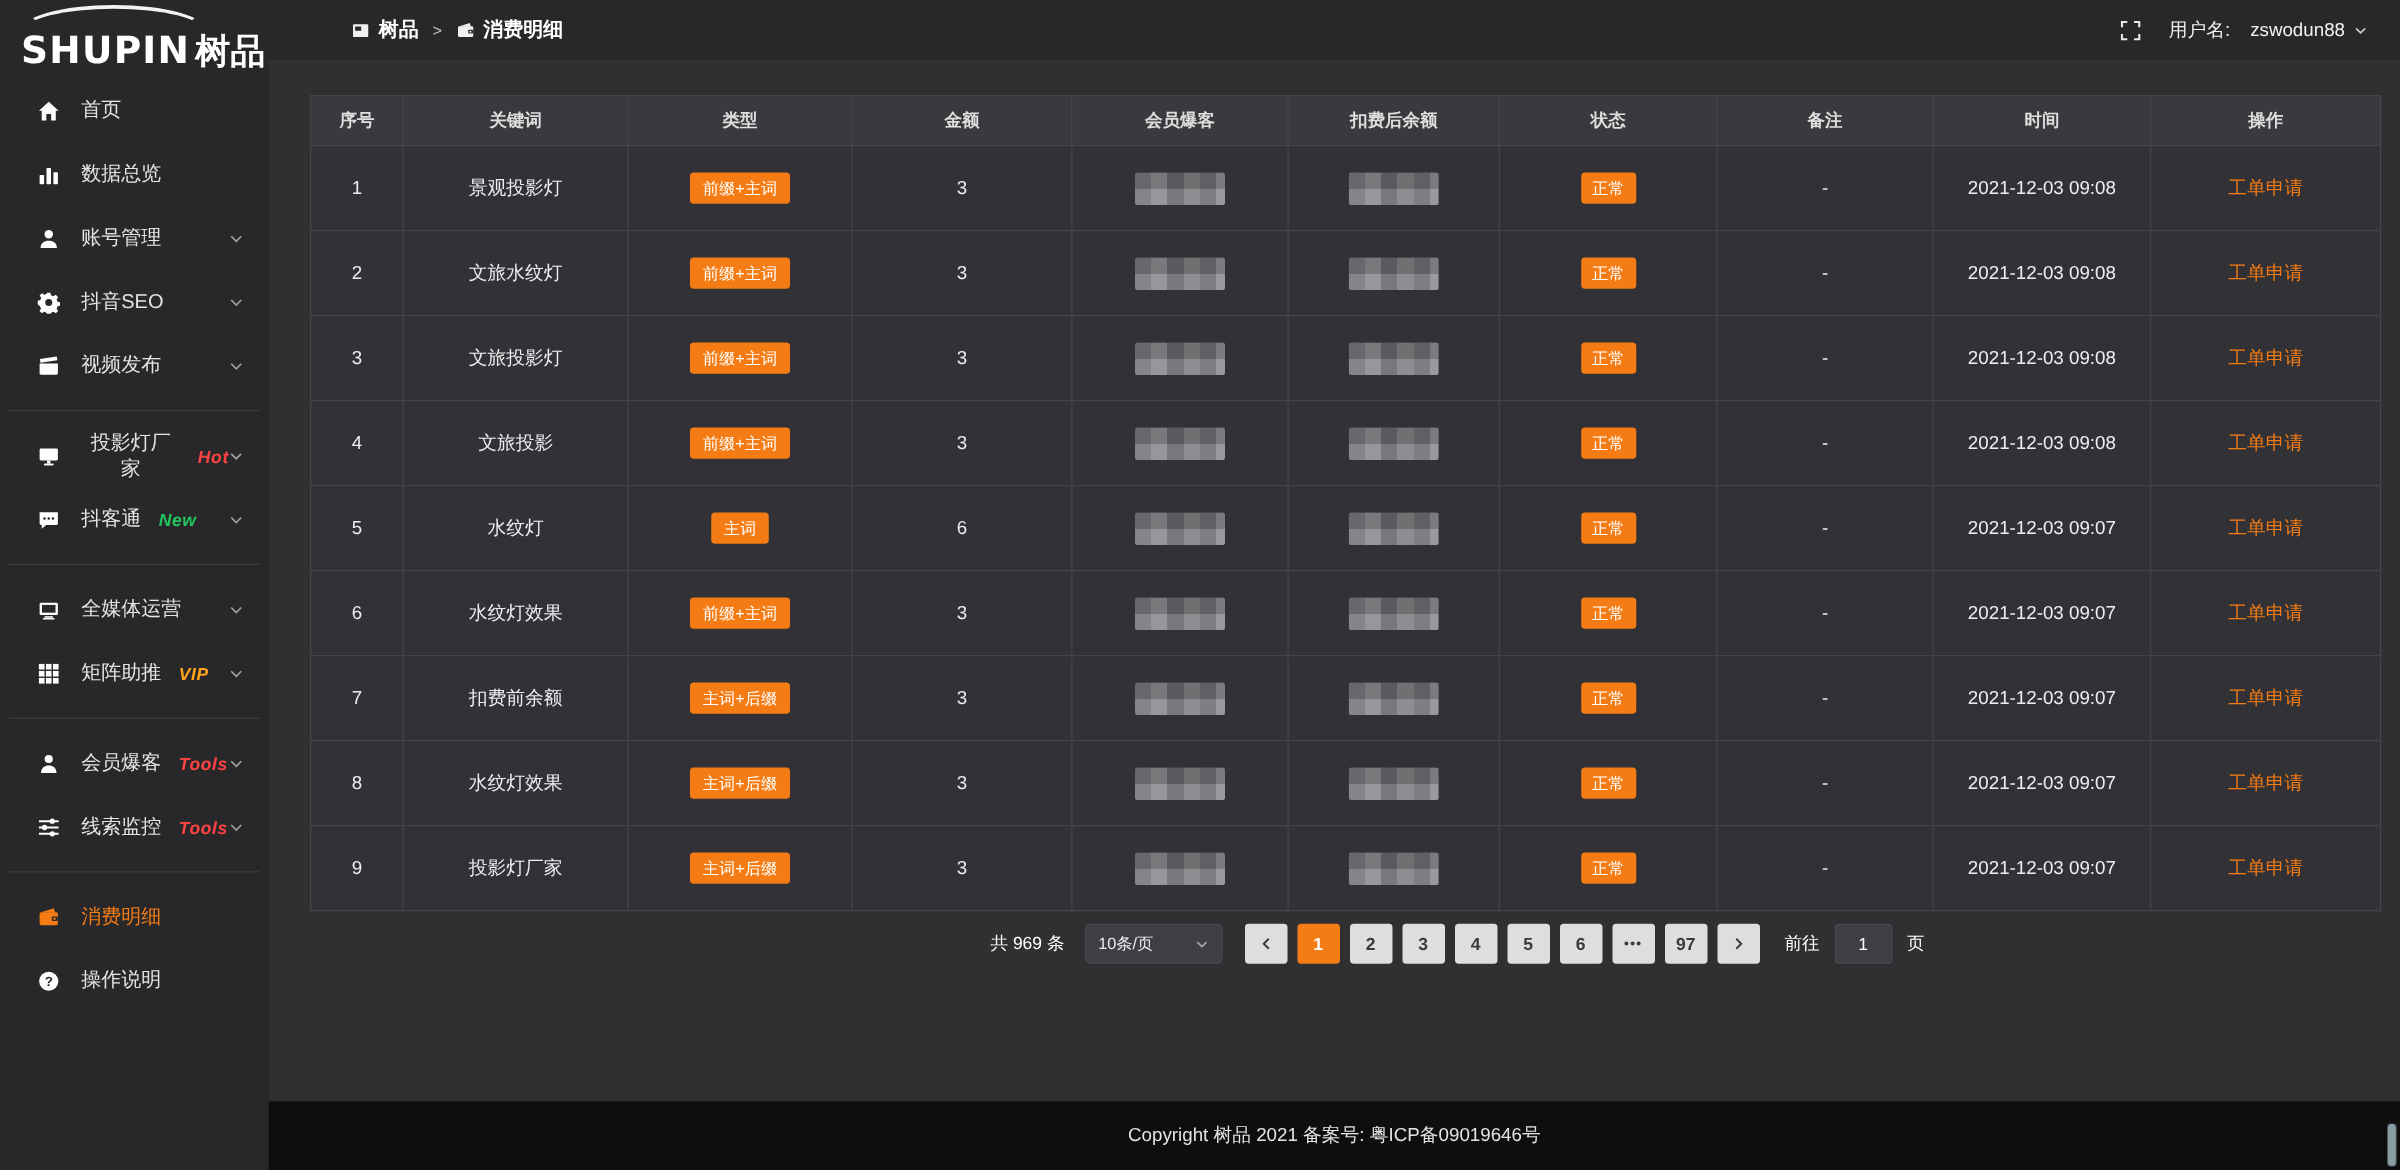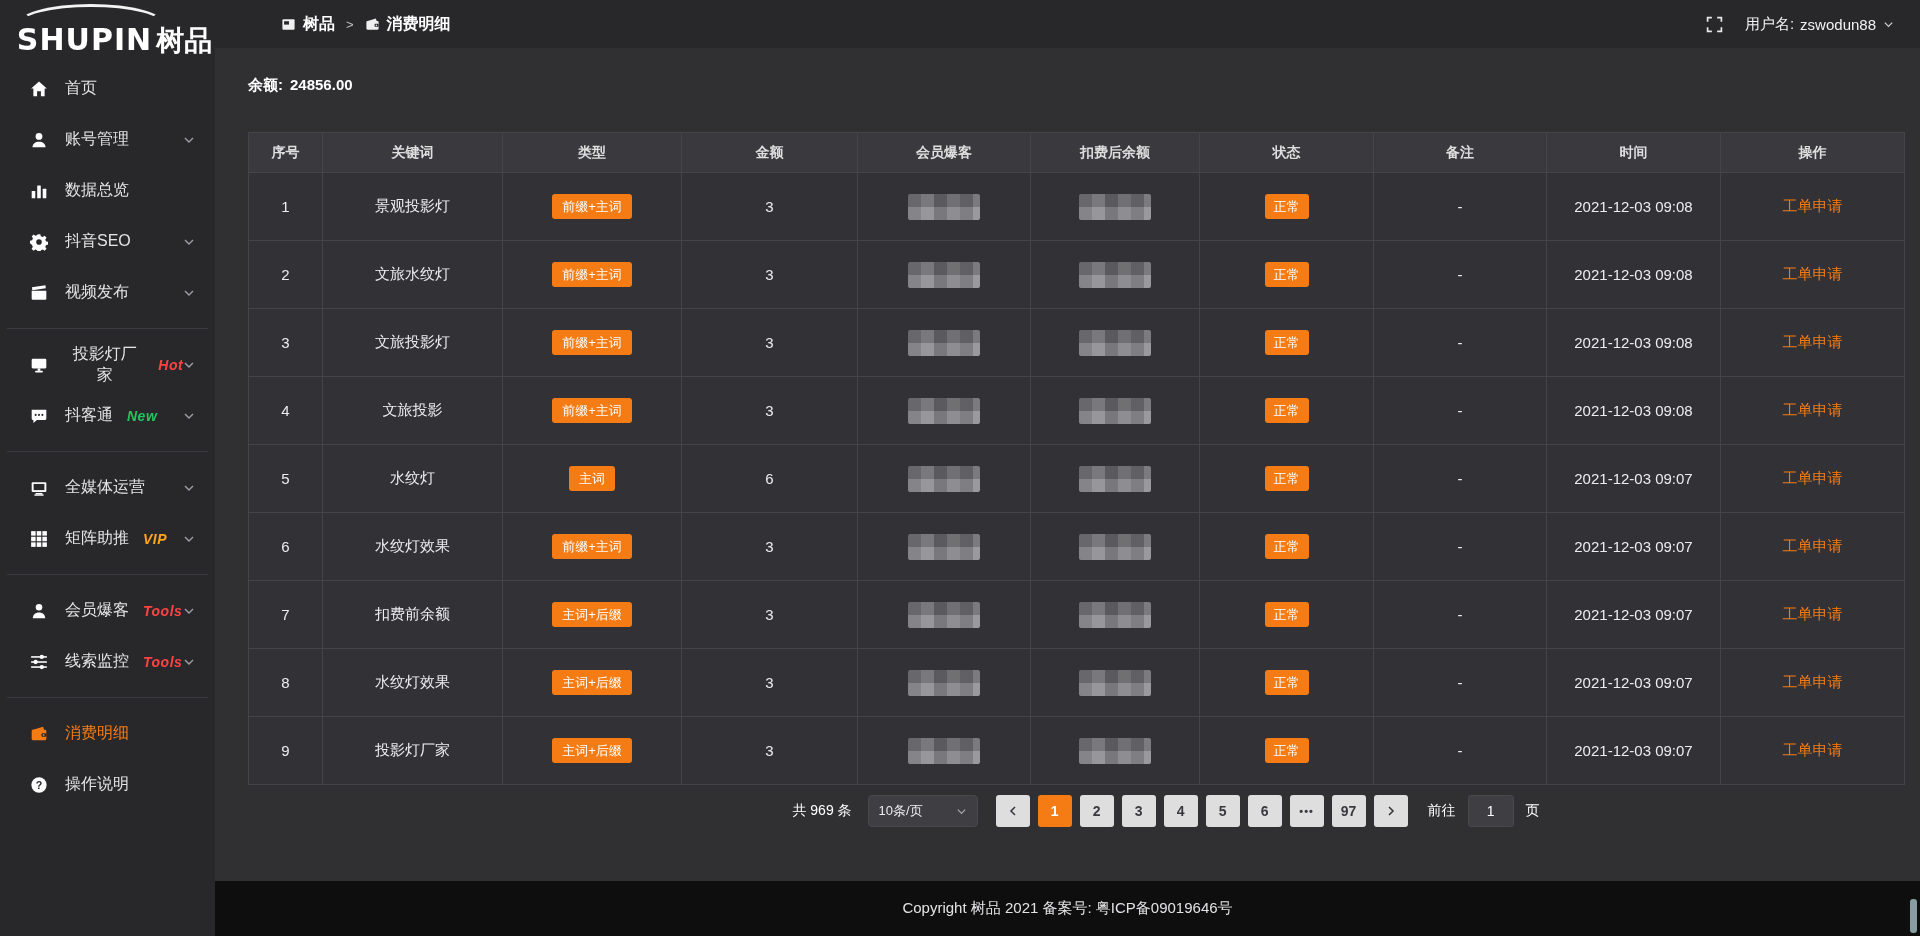--- a/index.html
+++ b/index.html
@@ -30,21 +30,21 @@
   .topbar { height:48px; background:#28282b; display:flex; align-items:center;
             padding:0 26px 0 66px; color:#fff; flex-shrink:0; }
   .breadcrumb { display:flex; align-items:center; gap:9px; font-size:16px; font-weight:bold; }
   .crumb { display:flex; align-items:center; gap:7px; cursor:pointer; }
   .crumb-icon { width:15px; height:15px; color:#f0f0f0; }
   .crumb-icon svg { width:100%; height:100%; display:block; }
   .crumb-sep { color:#c0c0c4; font-size:13px; font-weight:normal; padding:0 2px; }
   .user-area { margin-left:auto; display:flex; align-items:center; font-size:15px; color:#f2f2f4; }
   .fs-icon { width:17px; height:17px; color:#e8e8ea; margin-right:22px; cursor:pointer; }
   .fs-icon svg { width:100%; height:100%; display:block; }
-  .user-label { margin-right:6px; }
+  .user-label { margin-right:16px; }
   .user-chevron { width:11px; height:11px; color:#cfcfd3; margin-left:7px; }
   .user-chevron svg { width:100%; height:100%; display:block; }
 
   
   .main { flex:1; padding:28px 0 0 33px; position:relative; }
   .balance { font-size:15px; font-weight:bold; color:#fff; margin-bottom:37px; }
   .balance-value { margin-left:7px; }
 
   table.data-table { width:1656px; border-collapse:collapse; table-layout:fixed; }
   .data-table th { height:40px; background:#3a3a3e; border:1px solid #454549;
@@ -101,40 +101,40 @@
           <span class="mi-icon">
             <svg viewBox="0 0 16 16">
               <path d="M8 1.3 15 7.6h-2v6.9H9.7V10H6.3v4.5H3V7.6H1z" fill="currentColor"></path>
             </svg>
           </span>
           <span class="mi-label">首页</span>
         </div>
         <div class="menu-item">
           <span class="mi-icon">
             <svg viewBox="0 0 16 16" fill="currentColor">
-              <circle cx="8" cy="4.8" r="3"></circle>
-              <path d="M2.2 14.5c0-3.2 2.6-5 5.8-5s5.8 1.8 5.8 5z"></path>
-            </svg>
-          </span>
-          <span class="mi-label">账号管理</span>
-          <span class="mi-chevron">
-            <svg viewBox="0 0 12 12">
-              <path d="M2 4l4 4 4-4" fill="none" stroke="currentColor" stroke-width="1.4"></path>
-            </svg>
-          </span>
-        </div>
-        <div class="menu-item">
-          <span class="mi-icon">
-            <svg viewBox="0 0 16 16" fill="currentColor">
               <rect x="1.5" y="8" width="3.2" height="6.5" rx=".5"></rect>
               <rect x="6.4" y="3" width="3.2" height="11.5" rx=".5"></rect>
               <rect x="11.3" y="6" width="3.2" height="8.5" rx=".5"></rect>
             </svg>
           </span>
           <span class="mi-label">数据总览</span>
+        </div>
+        <div class="menu-item">
+          <span class="mi-icon">
+            <svg viewBox="0 0 16 16" fill="currentColor">
+              <circle cx="8" cy="4.8" r="3"></circle>
+              <path d="M2.2 14.5c0-3.2 2.6-5 5.8-5s5.8 1.8 5.8 5z"></path>
+            </svg>
+          </span>
+          <span class="mi-label">账号管理</span>
+          <span class="mi-chevron">
+            <svg viewBox="0 0 12 12">
+              <path d="M2 4l4 4 4-4" fill="none" stroke="currentColor" stroke-width="1.4"></path>
+            </svg>
+          </span>
         </div>
         <div class="menu-item">
           <span class="mi-icon">
             <svg viewBox="0 0 16 16">
               <path d="M6.8 1h2.4l.4 1.9 1.7.7L13 2.5l1.7 1.7-1.1 1.6.7 1.7 1.9.4v2.4l-1.9.4-.7 1.7 1.1 1.6-1.7 1.7-1.6-1.1-1.7.7-.4 1.9H6.8l-.4-1.9-1.7-.7-1.6 1.1-1.7-1.7 1.1-1.6-.7-1.7L0 9.2V6.8l1.9-.4.7-1.7-1.1-1.6 1.7-1.7 1.6 1.1 1.7-.7z" fill="currentColor"></path>
               <circle cx="8" cy="8" r="2.5" fill="#28282b"></circle>
             </svg>
           </span>
           <span class="mi-label">抖音SEO</span>
           <span class="mi-chevron">
@@ -329,23 +329,20 @@
         <span class="user-value">zswodun88</span>
         <span class="user-chevron">
           <svg viewBox="0 0 12 12">
               <path d="M2 4l4 4 4-4" fill="none" stroke="currentColor" stroke-width="1.4"></path>
             </svg>
         </span>
       </div>
     </header>
 
     <main class="main">
-      <div class="balance">
-        <span>余额:</span><span class="balance-value">24856.00</span>
-      </div>
 
       <table class="data-table">
         <colgroup id="table-cols">
             <col style="width:74px">
             <col style="width:180px">
             <col style="width:179px">
             <col style="width:176px">
             <col style="width:173px">
             <col style="width:169px">
             <col style="width:174px">

